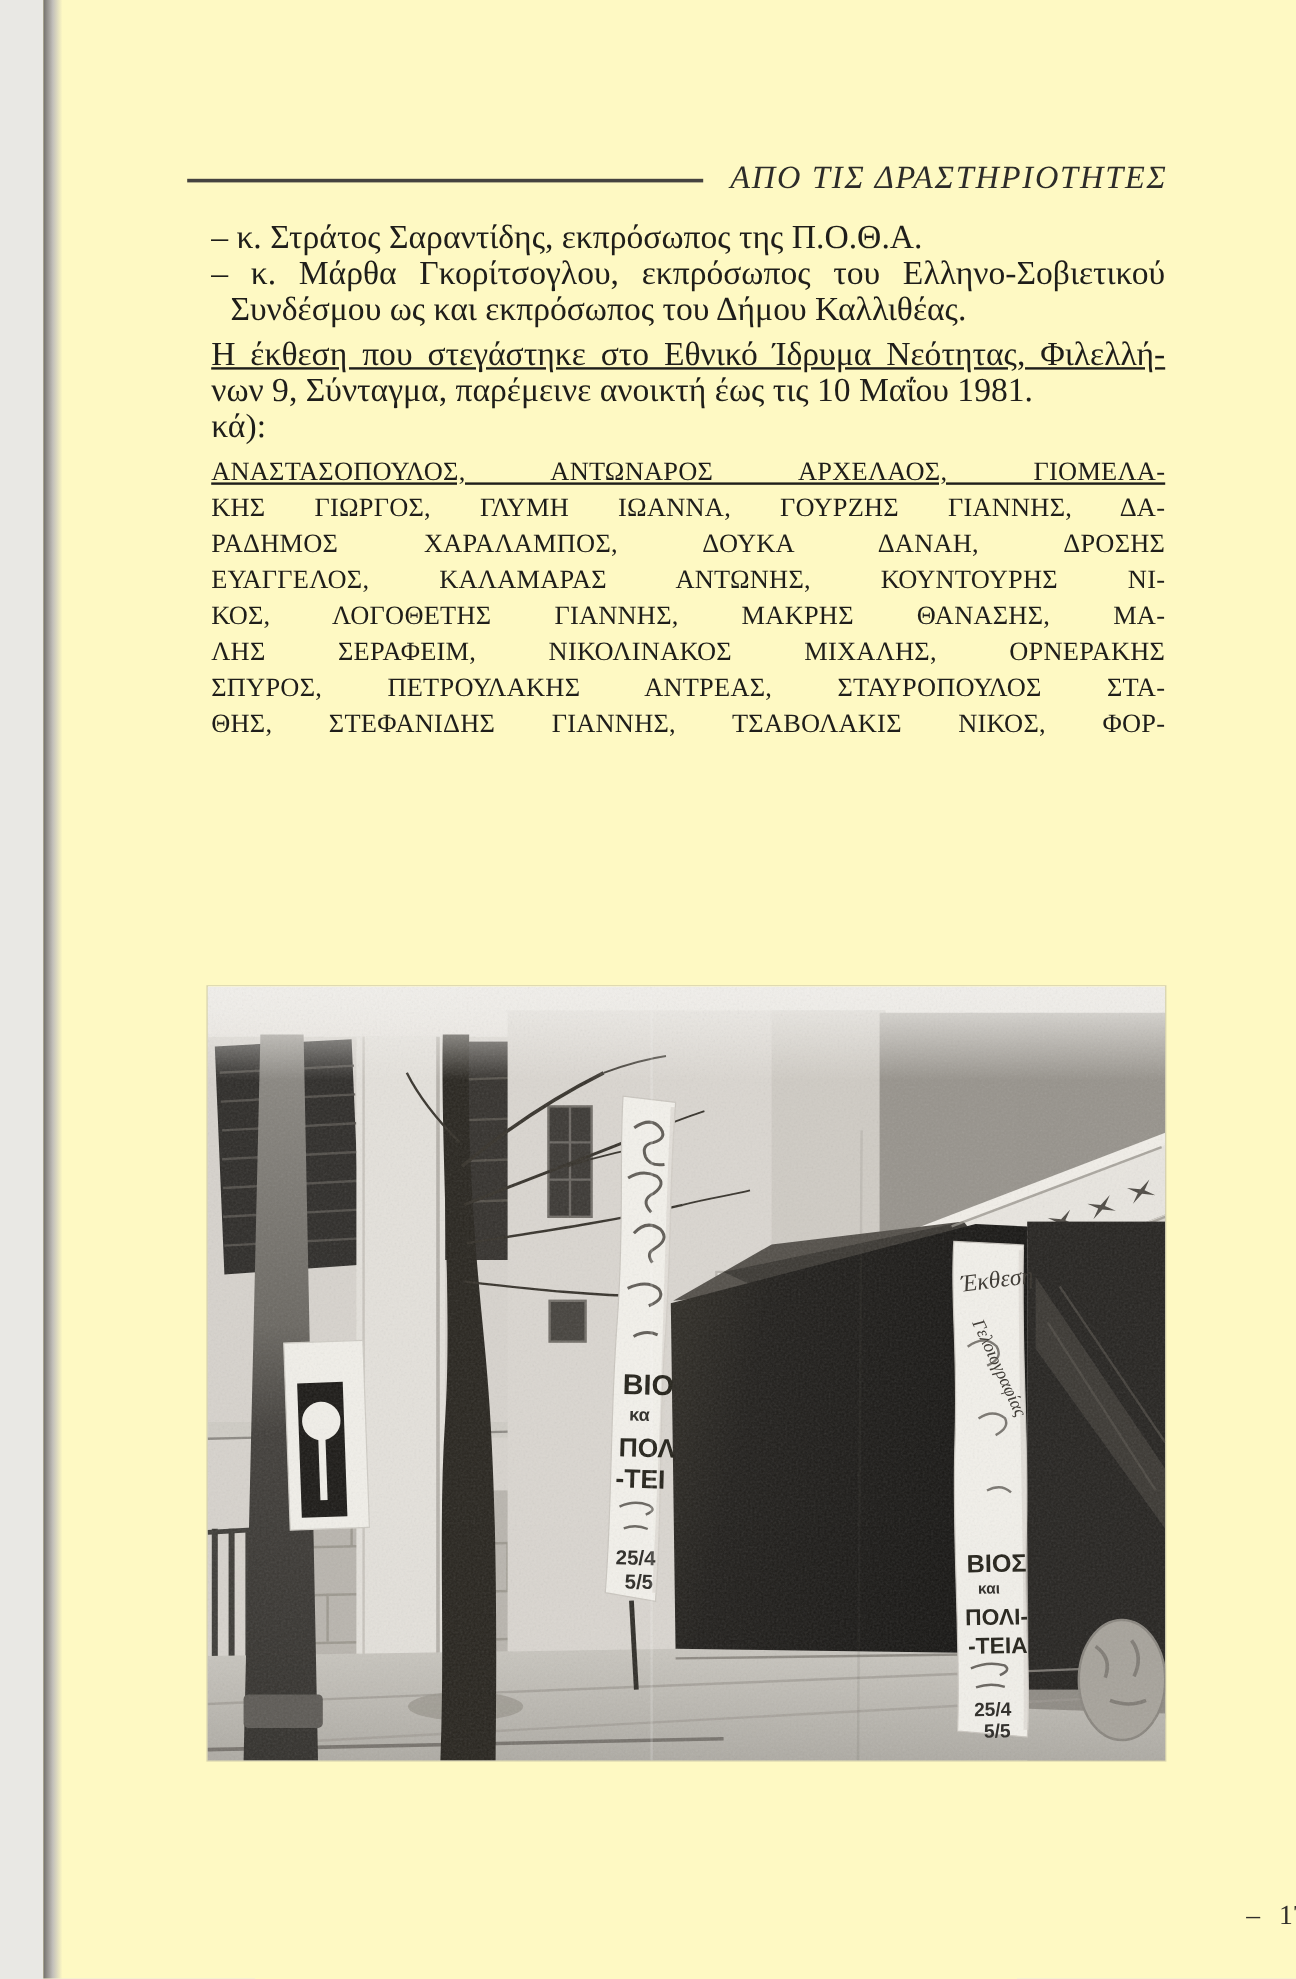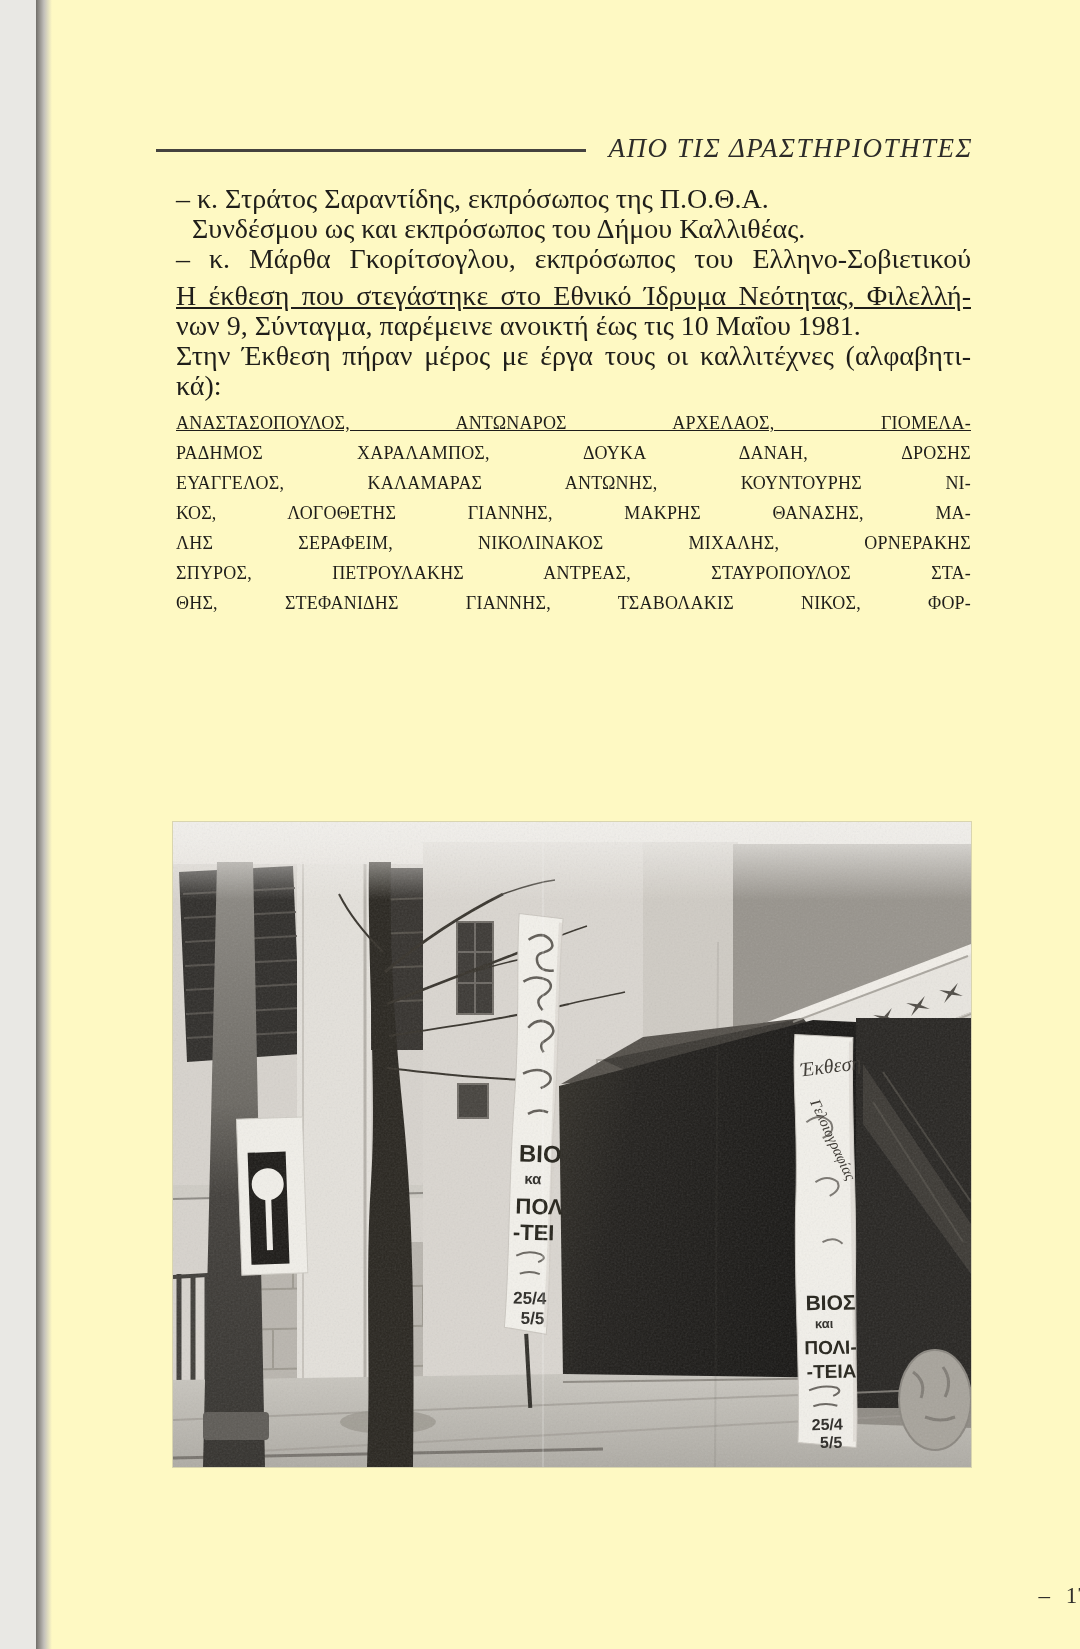--- a/index.html
+++ b/index.html
@@ -22,21 +22,21 @@
   .header-title{
     font-style:italic; font-size:27px; letter-spacing:1.5px;
     white-space:nowrap; color:#2d2c29;
   }
   .textblock{
     position:absolute; left:140px; width:795px; top:184px;
     font-size:28px; line-height:30px; color:#1f1e1a;
   }
   .tline{min-height:30px;}
   .tline.just{text-align:justify; text-align-last:justify;}
-  .tline.caps{font-size:18px; letter-spacing:0.2px;}
+  .tline.caps{font-size:22px; letter-spacing:0.2px;}
   .tline.ind{padding-left:16px;}
   .tline.sp{margin-top:7px;text-decoration:underline;}
   .photo{
     position:absolute; left:137px; top:822px; width:798px; height:645px;
     box-shadow:0 0 0 1px rgba(150,146,138,.35);
   }
   .photo svg{display:block; width:100%; height:100%;}
   .pagenum{
     position:absolute; left:0; right:0; top:1583px;
     text-align:right; font-size:23px; color:#312f2b; word-spacing:10px;
@@ -53,27 +53,27 @@
 
   <div class="binding-edge"></div>
 
   <div class="header">
     <div class="header-rule"></div>
     <div class="header-title">ΑΠΟ ΤΙΣ ΔΡΑΣΤΗΡΙΟΤΗΤΕΣ</div>
   </div>
 
   <div class="textblock">
       <div class="tline">– κ. Στράτος Σαραντίδης, εκπρόσωπος της Π.Ο.Θ.Α.</div>
+      <div class="tline just">– κ. Μάρθα Γκορίτσογλου, εκπρόσωπος του Ελληνο-Σοβιετικού</div>
       <div class="tline ind">Συνδέσμου ως και εκπρόσωπος του Δήμου Καλλιθέας.</div>
-      <div class="tline just">– κ. Μάρθα Γκορίτσογλου, εκπρόσωπος του Ελληνο-Σοβιετικού</div>
       <div class="tline just sp">Η έκθεση που στεγάστηκε στο Εθνικό Ίδρυμα Νεότητας, Φιλελλή-</div>
       <div class="tline">νων 9, Σύνταγμα, παρέμεινε ανοικτή έως τις 10 Μαΐου 1981.</div>
-      <div class="tline just">Στην Έκθεση πήραν μέρος με έργα τους οι καλλιτέχνες (αλφαβητι-</div>
       <div class="tline">κά):</div>
       <div class="tline just caps sp">ΑΝΑΣΤΑΣΟΠΟΥΛΟΣ, ΑΝΤΩΝΑΡΟΣ ΑΡΧΕΛΑΟΣ, ΓΙΟΜΕΛΑ-</div>
+      <div class="tline just caps">ΚΗΣ ΓΙΩΡΓΟΣ, ΓΛΥΜΗ ΙΩΑΝΝΑ, ΓΟΥΡΖΗΣ ΓΙΑΝΝΗΣ, ΔΑ-</div>
       <div class="tline just caps">ΡΑΔΗΜΟΣ ΧΑΡΑΛΑΜΠΟΣ, ΔΟΥΚΑ ΔΑΝΑΗ, ΔΡΟΣΗΣ</div>
       <div class="tline just caps">ΕΥΑΓΓΕΛΟΣ, ΚΑΛΑΜΑΡΑΣ ΑΝΤΩΝΗΣ, ΚΟΥΝΤΟΥΡΗΣ ΝΙ-</div>
       <div class="tline just caps">ΚΟΣ, ΛΟΓΟΘΕΤΗΣ ΓΙΑΝΝΗΣ, ΜΑΚΡΗΣ ΘΑΝΑΣΗΣ, ΜΑ-</div>
       <div class="tline just caps">ΛΗΣ ΣΕΡΑΦΕΙΜ, ΝΙΚΟΛΙΝΑΚΟΣ ΜΙΧΑΛΗΣ, ΟΡΝΕΡΑΚΗΣ</div>
       <div class="tline just caps">ΣΠΥΡΟΣ, ΠΕΤΡΟΥΛΑΚΗΣ ΑΝΤΡΕΑΣ, ΣΤΑΥΡΟΠΟΥΛΟΣ ΣΤΑ-</div>
       <div class="tline just caps">ΘΗΣ, ΣΤΕΦΑΝΙΔΗΣ ΓΙΑΝΝΗΣ, ΤΣΑΒΟΛΑΚΙΣ ΝΙΚΟΣ, ΦΟΡ-</div>
     </div>
 
   <div class="photo">
     <svg viewBox="0 0 798 645" xmlns="http://www.w3.org/2000/svg">

